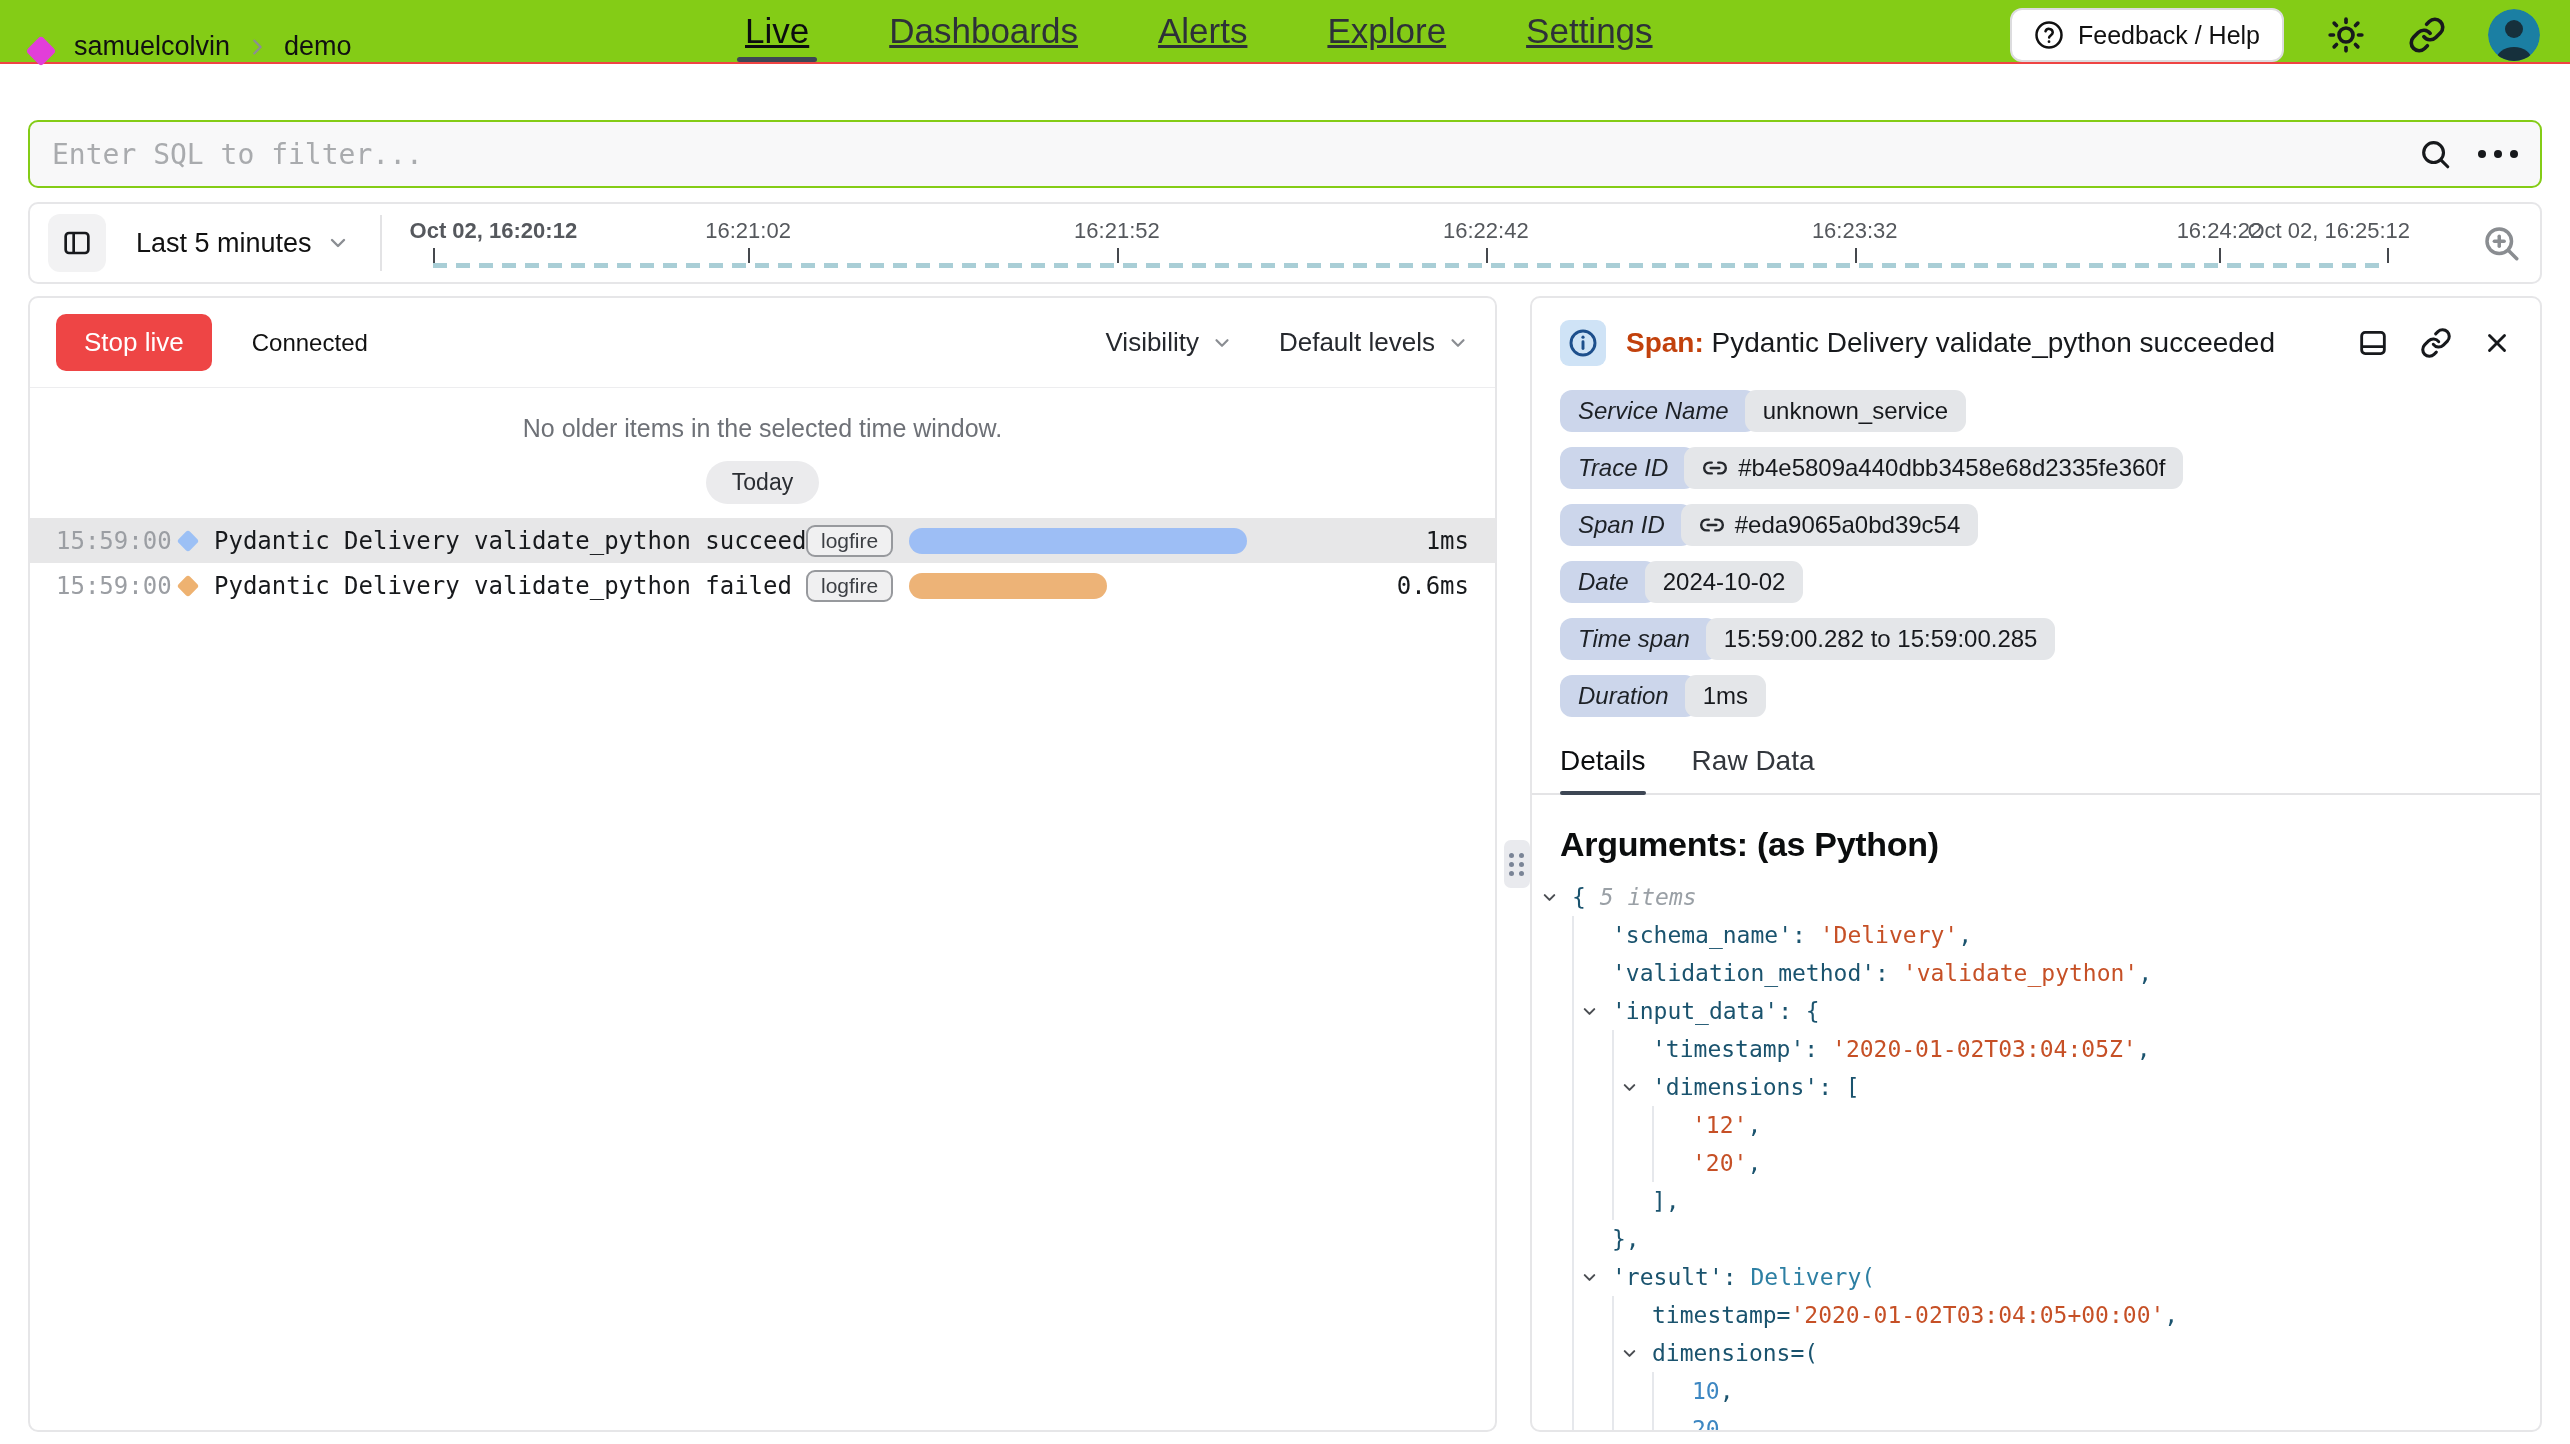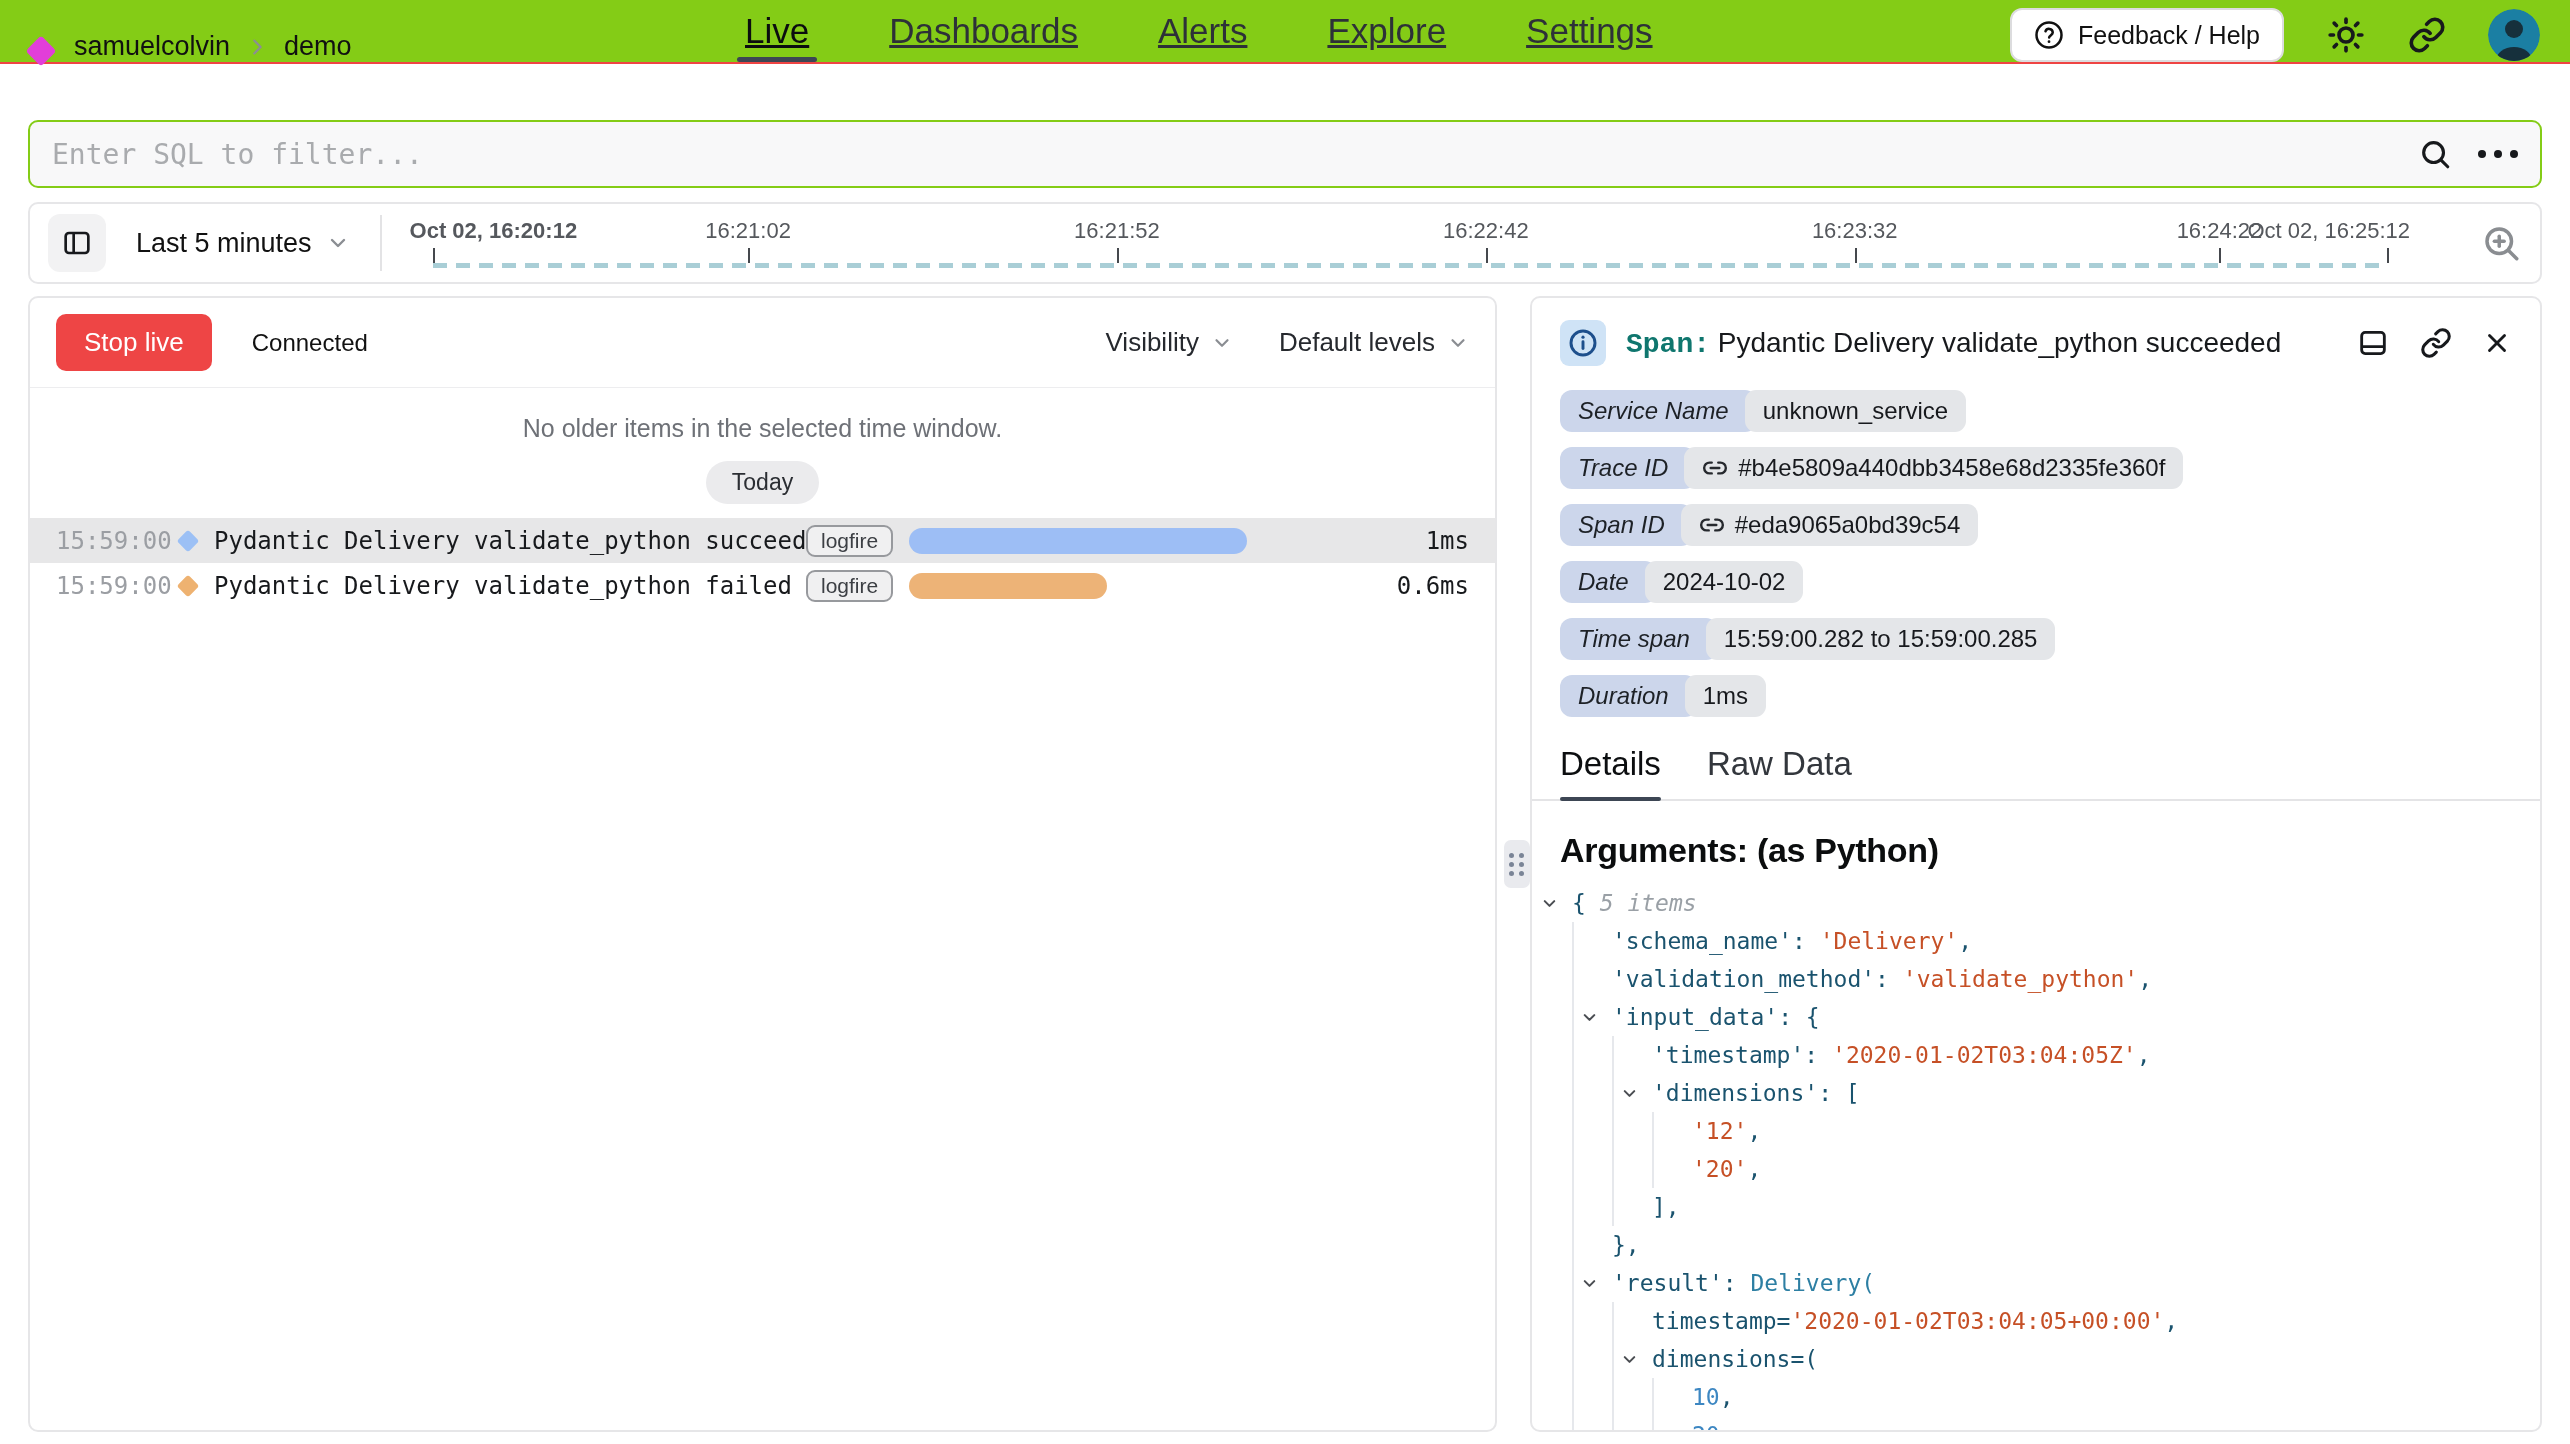--- a/index.html
+++ b/index.html
@@ -80,30 +80,30 @@
     background:#f0f0f1;border-radius:9px;padding:2px 13px;margin-right:16px;flex:none;cursor:pointer;}
   .bar-zone{flex:1;position:relative;height:26px;}
   .bar{position:absolute;left:0;top:0;height:26px;border-radius:13px;}
   .row-dur{width:104px;text-align:right;flex:none;color:#17191c;}
 
   
   .detail-header{display:flex;align-items:center;gap:20px;padding:22px 28px 16px;}
   .info-chip{width:46px;height:46px;background:#cfe3f6;border-radius:9px;display:grid;place-items:center;
     color:#1d4f8c;flex:none;}
   .detail-title{font-size:28px;color:#17191c;white-space:nowrap;overflow:hidden;}
-  .detail-title b{font-weight:700;color:#0f766e;font-family:Liberation Mono, monospace;}
+  .detail-title b{font-weight:700;color:#c2410c;}
   .detail-actions{margin-left:auto;display:flex;align-items:center;gap:30px;color:#26292e;}
   .badges{padding:8px 28px 0;display:flex;flex-wrap:wrap;gap:15px 18px;flex-direction:column;}
   .badge{display:flex;align-items:center;font-size:24px;}
   .badge-label{background:#ccd6eb;font-style:italic;padding:7px 28px 7px 18px;border-radius:12px;color:#1d2126;white-space:nowrap;}
   .badge-value{background:#e4e6e9;padding:7px 18px;border-radius:11px;margin-left:-12px;display:flex;
     align-items:center;gap:10px;color:#17191d;white-space:nowrap;}
   .badge-value .blink{color:#26292e;cursor:pointer;}
   .tabs{margin-top:28px;padding:0 28px;display:flex;gap:46px;border-bottom:2px solid #e4e4e6;}
-  .tab{font-size:33px;color:#33373d;padding-bottom:16px;position:relative;cursor:pointer;}
+  .tab{font-size:28px;color:#33373d;padding-bottom:16px;position:relative;cursor:pointer;}
   .tab.active{color:#0c0e10;}
   .tab.active::after{content:"";position:absolute;left:0;right:0;bottom:-2px;height:4px;background:#3d4654;border-radius:2px;}
   .args-heading{font-size:34px;font-weight:700;margin:30px 28px 10px;color:#0b0d0e;letter-spacing:-0.3px;}
   .code{padding:4px 28px 20px 40px;font-family:"DejaVu Sans Mono", monospace;font-size:23px;flex:1;overflow:hidden;}
   .code-line{display:flex;min-height:38px;line-height:38px;}
   .guide{width:40px;flex:none;border-left:2px solid #e6e8ec;}
   .line-body{position:relative;white-space:pre;}
   .code-chev{position:absolute;left:-32px;top:0;height:38px;display:flex;align-items:center;color:#4a4d52;cursor:pointer;}
   .c-k,.c-p{color:#1a536e;}
   .c-s{color:#c65026;}

